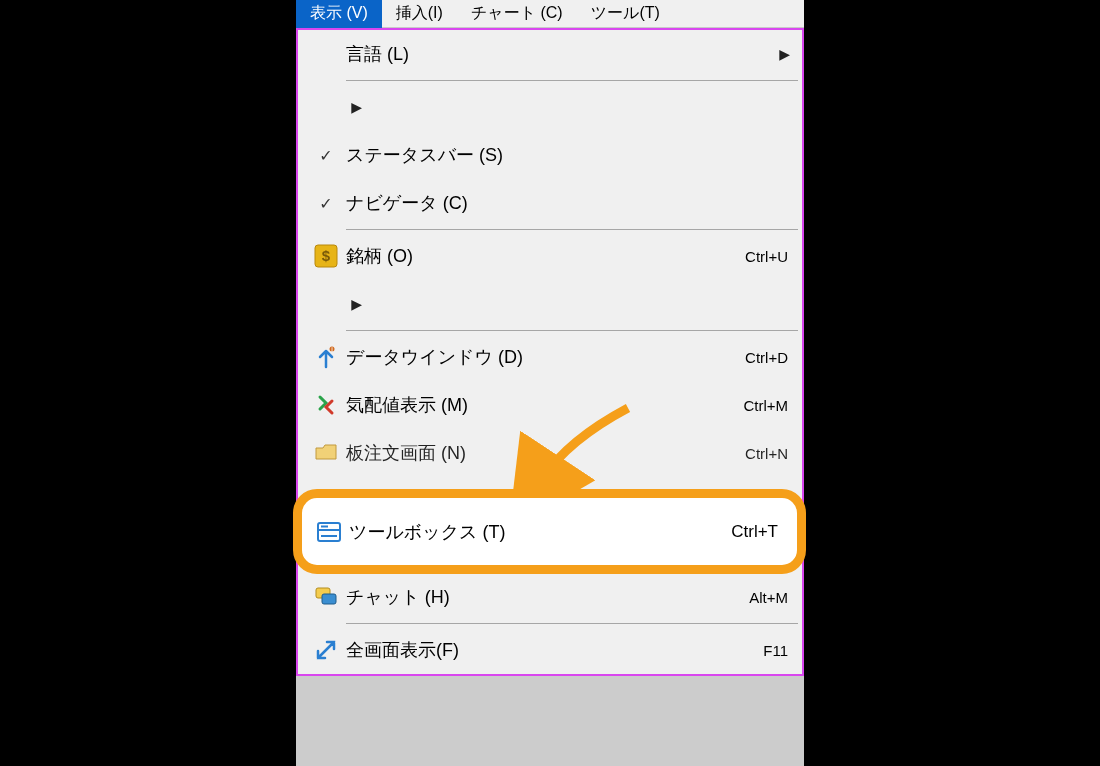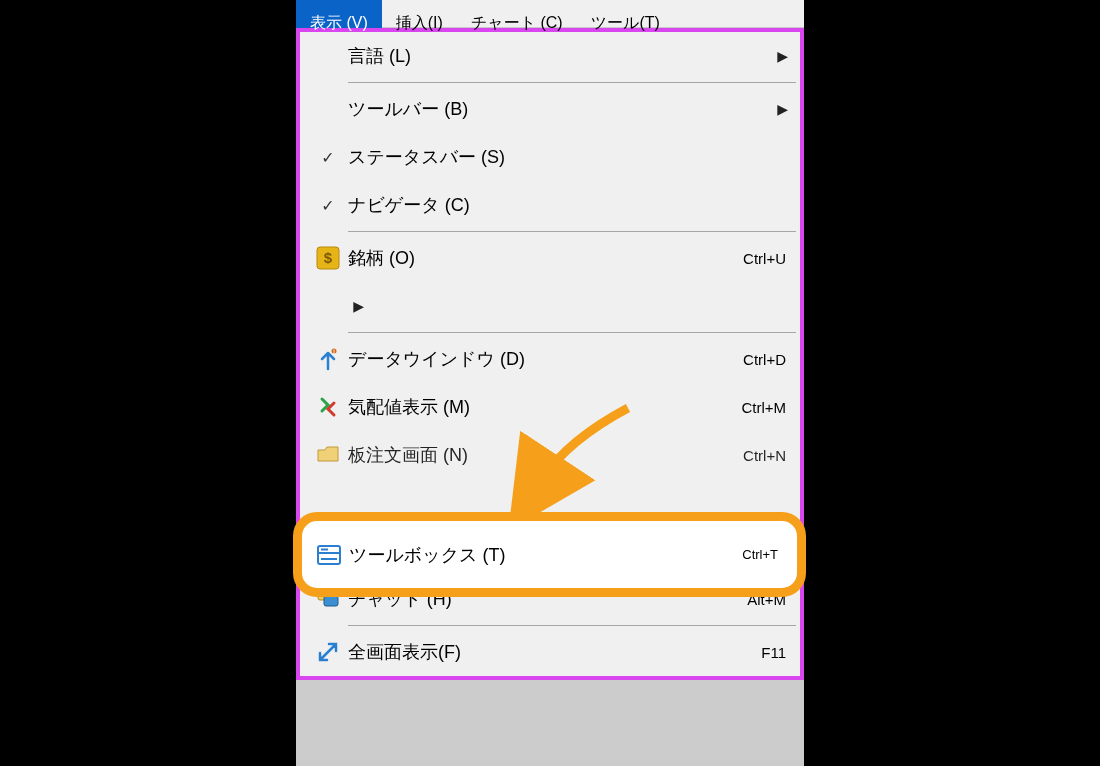--- a/index.html
+++ b/index.html
@@ -19,31 +19,31 @@
       background:#ccc;
     }
     .menubar {
       display:flex;
       height:28px;
       background:#f0f0f0;
       border-bottom:1px solid #c8c8c8;
       font-size:16px;
     }
     .menubar .mitem {
-      padding:13px 14px 0 14px;
+      padding:3px 14px 0 14px;
       height:28px;
       cursor:default;
     }
     .menubar .mitem.active {
       background:#0a64c8;
       color:#fff;
     }
     .dropdown {
       background:#f0f0f0;
-      border:4px solid #d946ef;
+      border:2px solid #d946ef;
       width:100%;
     }
     .row {
       display:flex;
       align-items:center;
       height:48px;
       padding:0 12px 0 8px;
     }
     .row .iconcol {
       width:40px;
@@ -69,21 +69,21 @@
       border-top:1px solid #a6a6a6;
       margin:2px 4px 2px 48px;
     }
     .check { font-size:16px; color:#333; }
     .icon-svg { display:block; }
 
     
     .annot-arrow { position:absolute; left:508px; top:400px; pointer-events:none; }
     .annot-box {
       position:absolute;
-      left:293px; top:512px;
+      left:293px; top:489px;
       width:513px; height:85px;
       border:9px solid #f59f1a;
       border-radius:24px;
       background:#fff;
       box-shadow:0 0 0 3px #fff inset;
       z-index:10;
       pointer-events:none;
     }
     .annot-box-inner {
       position:absolute;
@@ -92,21 +92,21 @@
       align-items:center;
     }
     .annot-box-inner .iconcol {
       width:40px;
       display:flex;
       align-items:center;
       justify-content:center;
       flex-shrink:0;
     }
     .annot-box-inner .label { flex:1; font-size:18px; padding-left:0px;}
-    .annot-box-inner .shortcut { font-size:13px; padding-right:12px; }
+    .annot-box-inner .shortcut { font-size:17px; padding-right:12px; }
   </style>
 </head>
 <body>
 
 <div class="app">
 
   <div class="menubar">
     <div class="mitem active">表示 (V)</div>
     <div class="mitem">挿入(I)</div>
     <div class="mitem">チャート (C)</div>
@@ -118,21 +118,20 @@
     <div class="row">
       <div class="iconcol"></div>
       <div class="label">言語 (L)</div>
       <div class="submenu-arrow">▶</div>
     </div>
 
     <div class="sep"></div>
 
     <div class="row">
       <div class="iconcol"></div>
-      <div class="label">ツールバー (B)</div>
       <div class="submenu-arrow">▶</div>
     </div>
 
     <div class="row">
       <div class="iconcol">
           <span class="check">✓</span>
         </div>
       <div class="label">ステータスバー (S)</div>
     </div>
 

